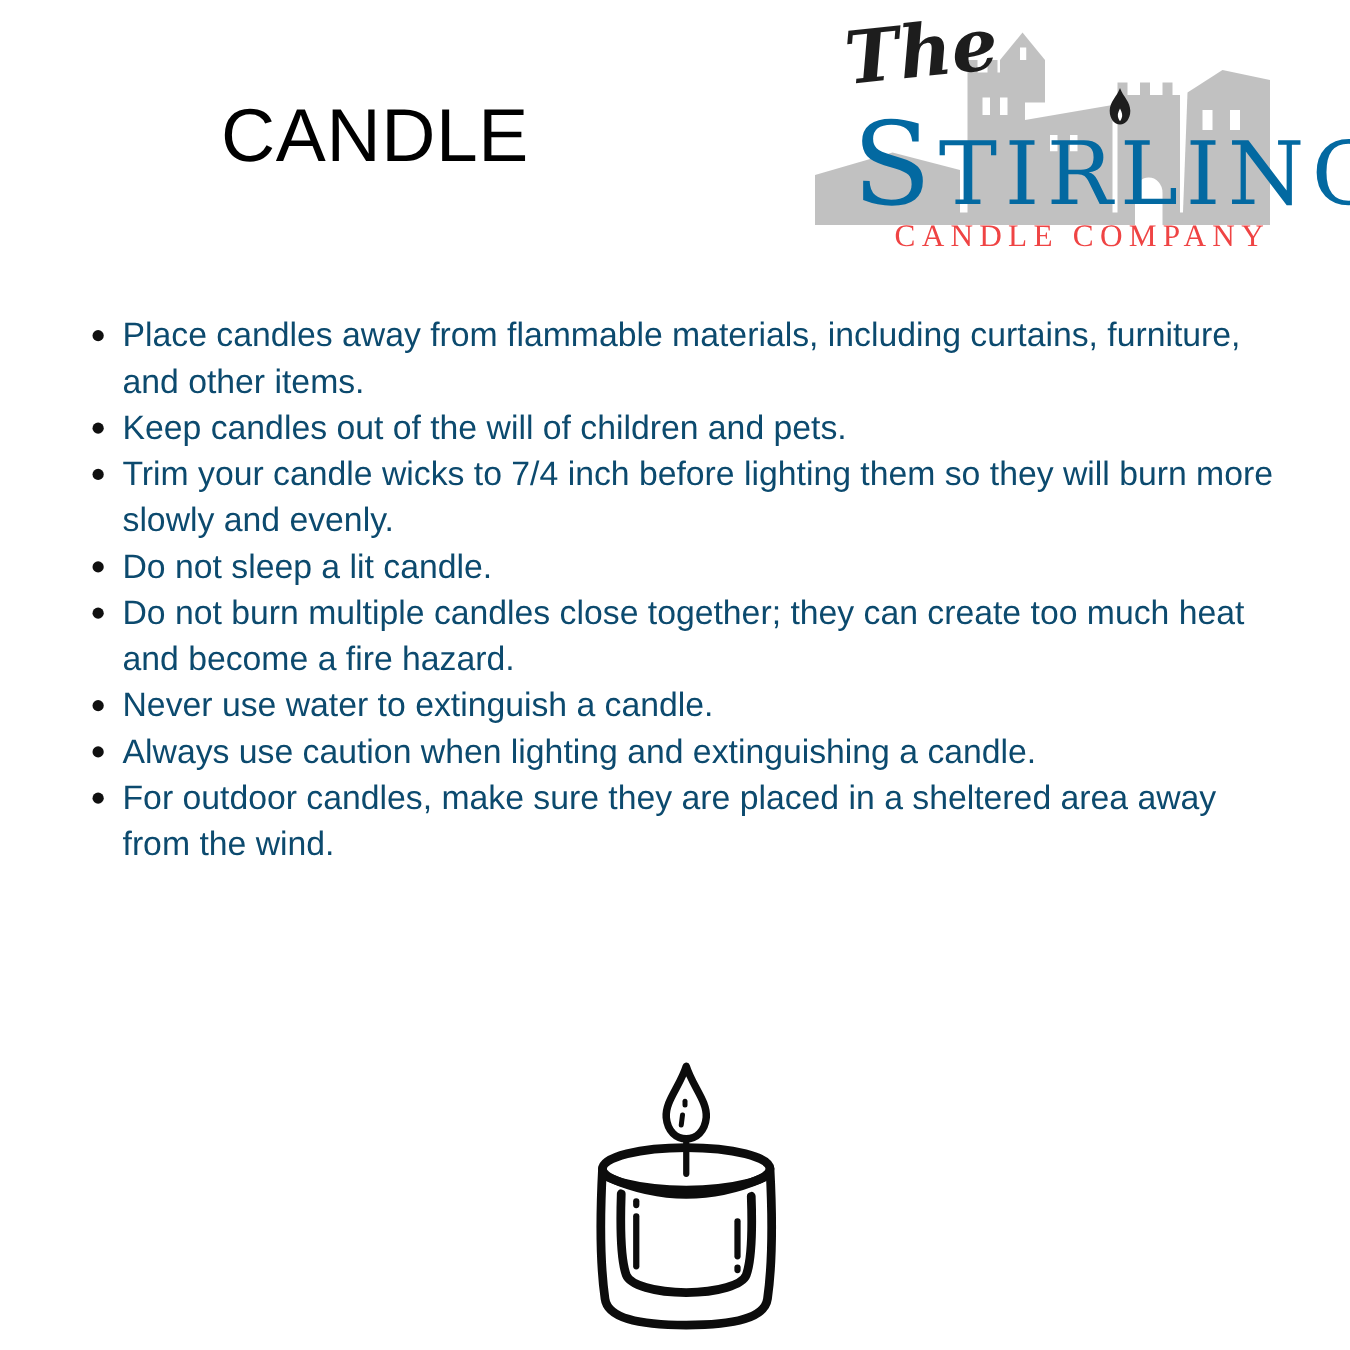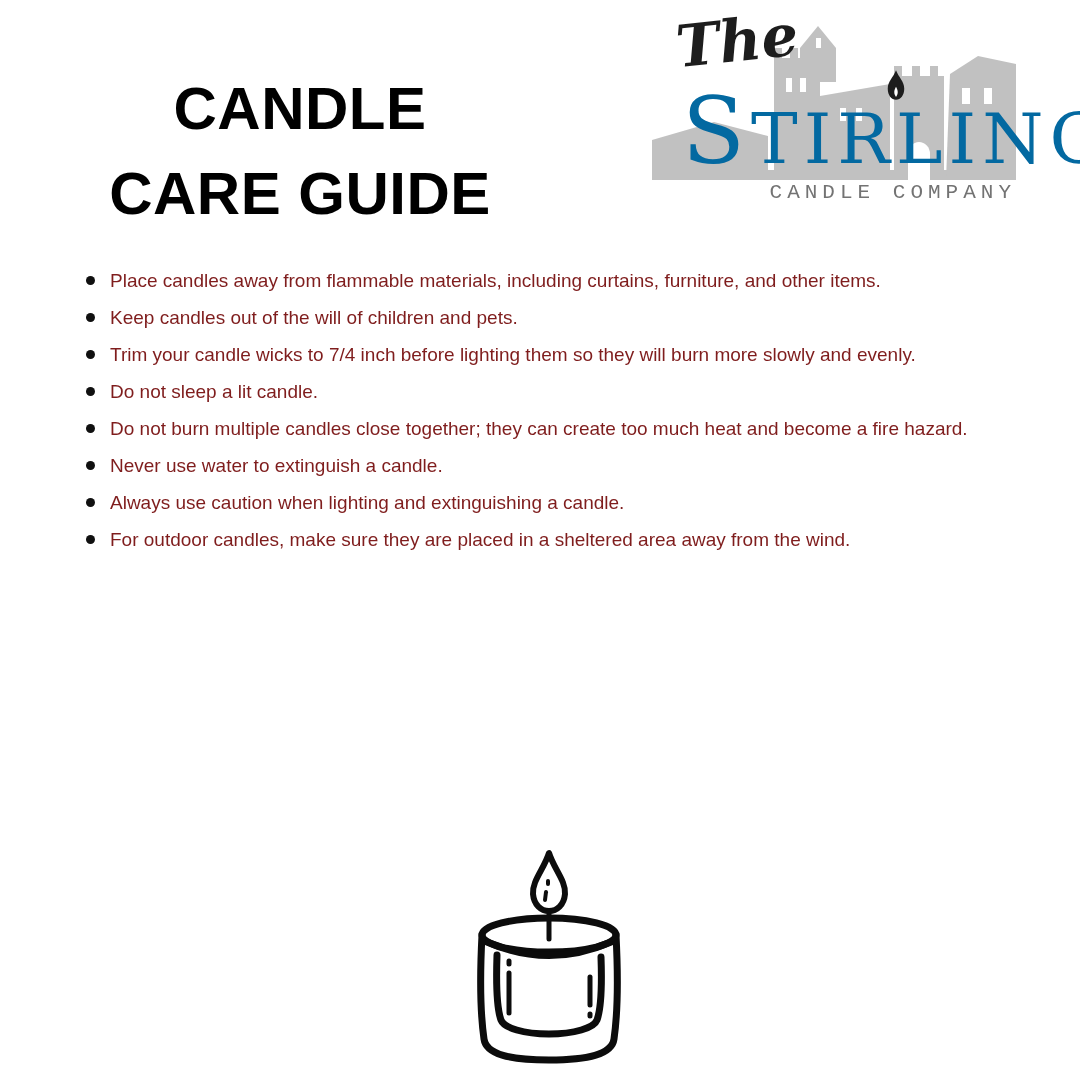--- a/index.html
+++ b/index.html
@@ -17,21 +17,21 @@
     color: #101010;
   }
 
   
   .title {
     position: absolute;
     left: 60px;
     top: 26px;
     width: 480px;
     text-align: center;
-    font-weight: 700;
+    font-weight: 400;
     font-size: 60px;
     line-height: 85px;
     letter-spacing: 0.5px;
     color: #000000;
   }
   .title span { display: block; }
 
   
   .logo {
     position: absolute;
@@ -76,39 +76,39 @@
     position: absolute;
     left: 235px;
     top: 56px;
     width: 22px;
     height: 34px;
   }
   .logo-sub {
     position: absolute;
     right: 2px;
     bottom: 0px;
-    font-family: Liberation Mono, monospace;
-    font-size: 21px;
+    font-family: Liberation Serif, serif;
+    font-size: 25px;
     letter-spacing: 5px;
     white-space: nowrap;
-    color: #737373;
+    color: #ef4444;
   }
 
   
   .tips {
     position: absolute;
     left: 70px;
     top: 250px;
     width: 952px;
-    margin: 12px;
+    margin: 0;
     padding: 0;
     list-style: none;
-    font-size: 19px;
+    font-size: 27px;
     line-height: 37px;
-    color: #7f1d1d;
+    color: #0c4a6e;
   }
   .tips li {
     position: relative;
     padding-left: 28px;
   }
   .tips li::before {
     content: "";
     position: absolute;
     left: 4px;
     top: 14px;
@@ -127,21 +127,20 @@
     height: 230px;
   }
 </style>
 </head>
 <body>
 
 <div class="canvas">
 
   <h1 class="title">
     <span>CANDLE</span>
-    <span>CARE GUIDE</span>
   </h1>
 
   <div class="logo">
     <svg class="logo-castle" viewBox="0 0 368 192" xmlns="http://www.w3.org/2000/svg" aria-hidden="true">
       <g fill="#b2b2b2" opacity="0.8">
         <polygon points="2,168 2,128 64,110 118,124 118,168"></polygon>
         <polygon points="2,168 366,168 366,158 2,158"></polygon>
         <polygon points="124,46 124,36 132,36 132,46 140,46 140,36 148,36 148,46 156,46 156,36 164,36 164,46 170,46 170,168 124,168"></polygon>
         <polygon points="150,36 168,14 186,36 186,70 150,70"></polygon>
         <polygon points="170,84 240,72 240,168 170,168"></polygon>

